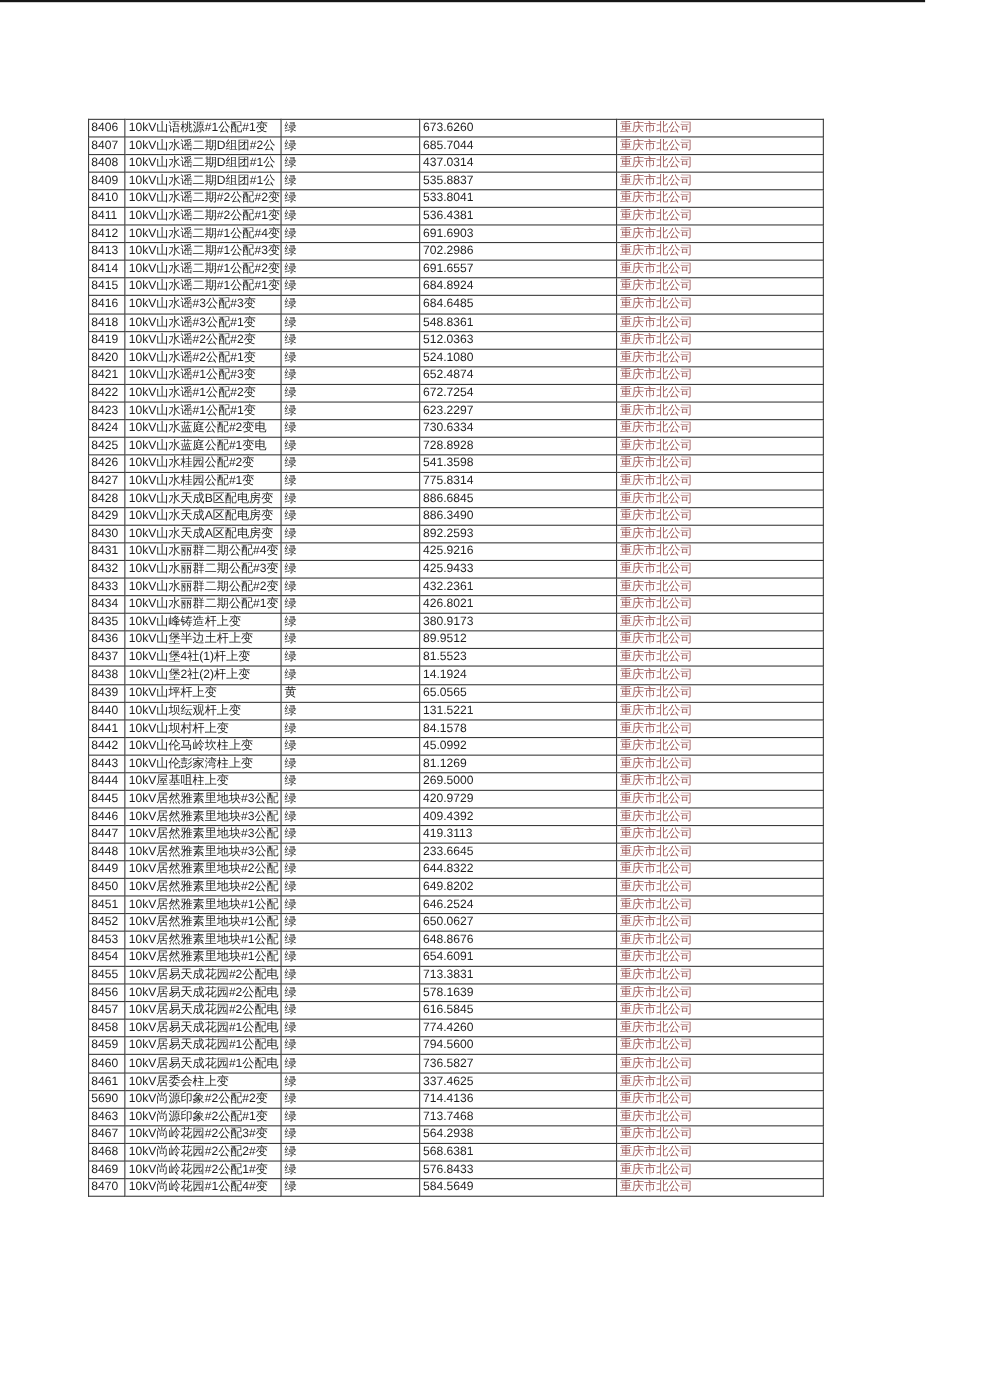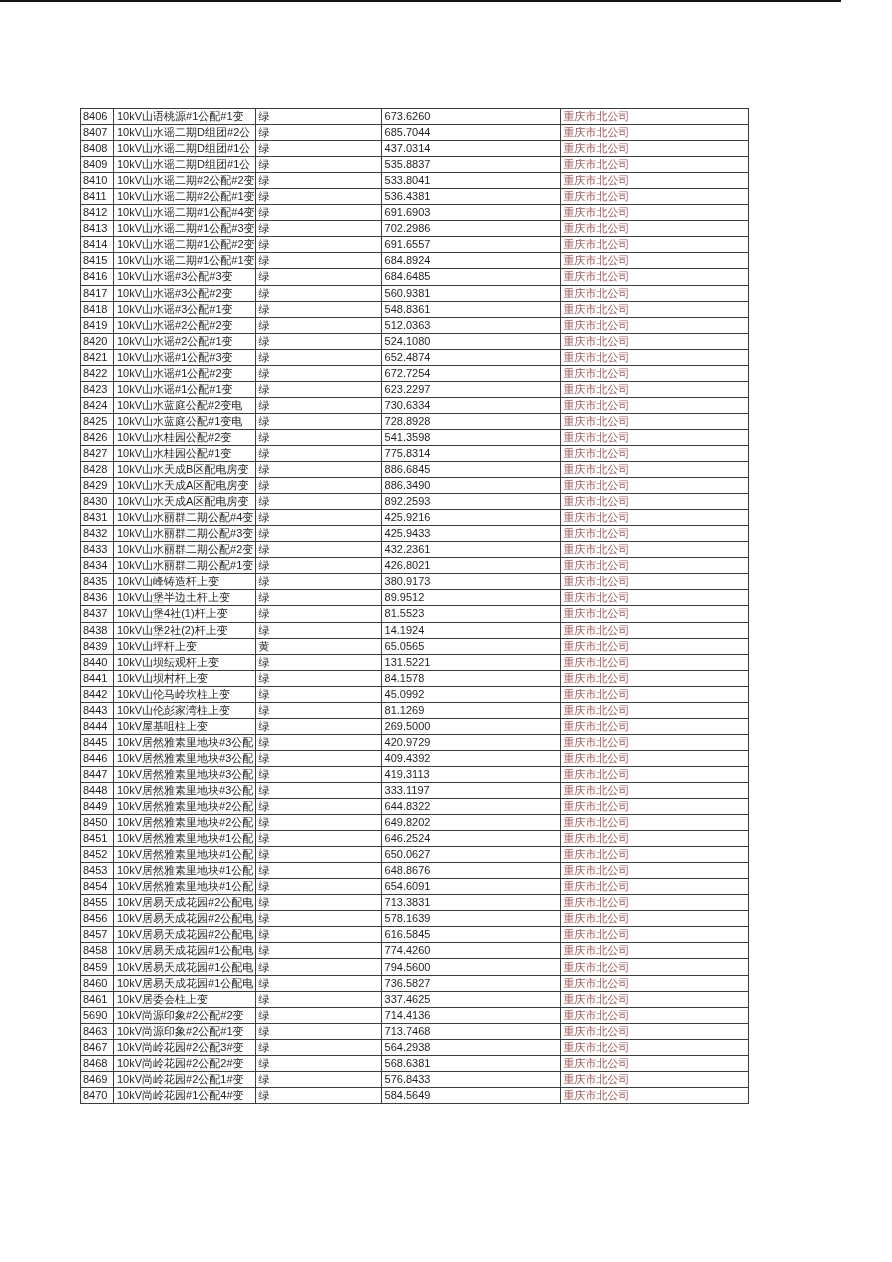--- a/index.html
+++ b/index.html
@@ -127,27 +127,20 @@
         <td class="col-company">重庆市北公司</td>
       </tr>
       <tr>
         <td class="col-id">8416</td>
         <td class="col-name">10kV山水谣#3公配#3变</td>
         <td class="col-status">绿</td>
         <td class="col-value">684.6485</td>
         <td class="col-company">重庆市北公司</td>
       </tr>
       <tr>
-        <td class="col-id">8417</td>
-        <td class="col-name">10kV山水谣#3公配#2变</td>
-        <td class="col-status">绿</td>
-        <td class="col-value">560.9381</td>
-        <td class="col-company">重庆市北公司</td>
-      </tr>
-      <tr>
         <td class="col-id">8418</td>
         <td class="col-name">10kV山水谣#3公配#1变</td>
         <td class="col-status">绿</td>
         <td class="col-value">548.8361</td>
         <td class="col-company">重庆市北公司</td>
       </tr>
       <tr>
         <td class="col-id">8419</td>
         <td class="col-name">10kV山水谣#2公配#2变</td>
         <td class="col-status">绿</td>
@@ -347,21 +340,21 @@
         <td class="col-id">8447</td>
         <td class="col-name">10kV居然雅素里地块#3公配</td>
         <td class="col-status">绿</td>
         <td class="col-value">419.3113</td>
         <td class="col-company">重庆市北公司</td>
       </tr>
       <tr>
         <td class="col-id">8448</td>
         <td class="col-name">10kV居然雅素里地块#3公配</td>
         <td class="col-status">绿</td>
-        <td class="col-value">333.1197</td>
+        <td class="col-value">233.6645</td>
         <td class="col-company">重庆市北公司</td>
       </tr>
       <tr>
         <td class="col-id">8449</td>
         <td class="col-name">10kV居然雅素里地块#2公配</td>
         <td class="col-status">绿</td>
         <td class="col-value">644.8322</td>
         <td class="col-company">重庆市北公司</td>
       </tr>
       <tr>

